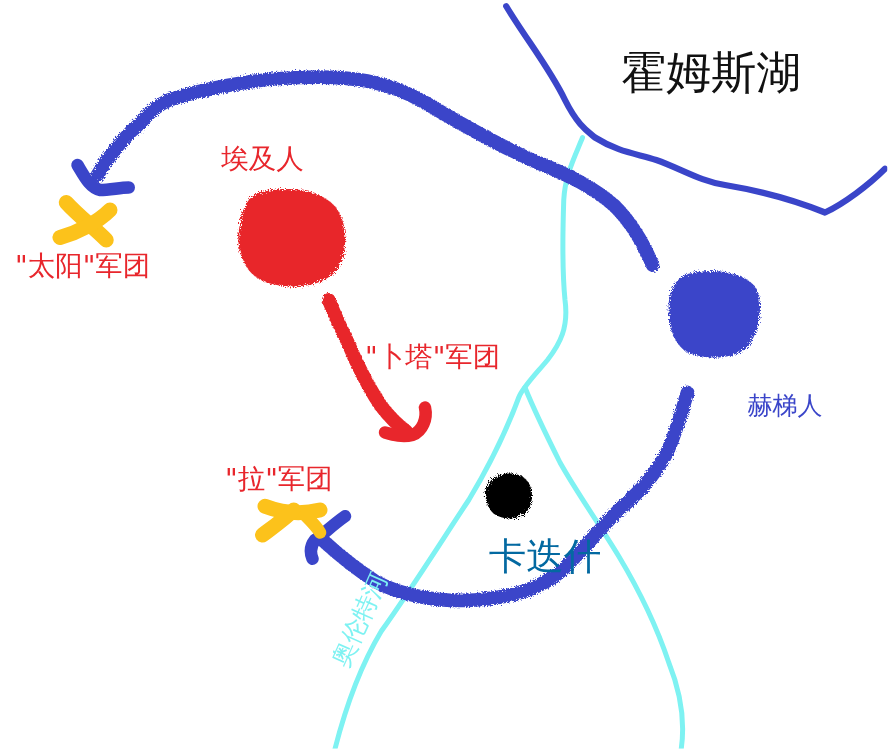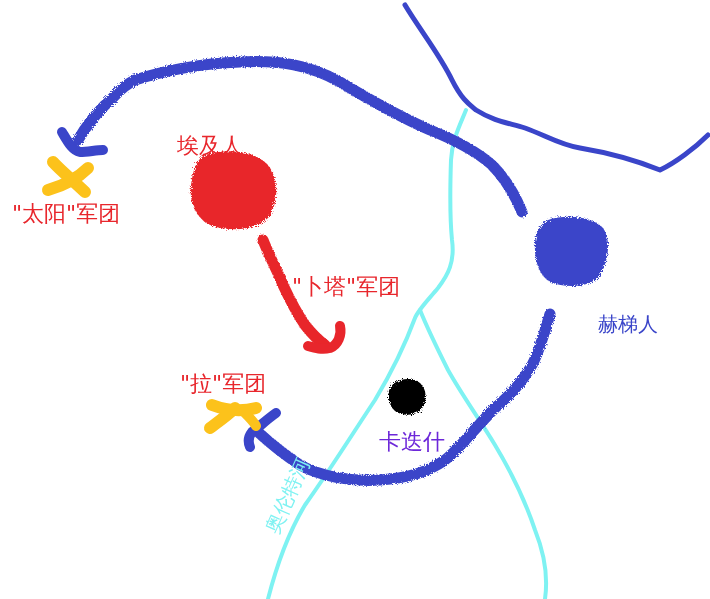--- a/index.html
+++ b/index.html
@@ -11,26 +11,26 @@
     overflow: hidden;
     font-family: "DejaVu Sans", sans-serif;
   }
   .map svg.layer { position: absolute; left: 0; top: 0; }
   .label {
     position: absolute;
     white-space: nowrap;
     line-height: 1;
   }
   .lbl-lake { left: 497px; top: 41px; font-size: 36px; color: #111111; }
-  .lbl-egypt { left: 177px; top: 135px; font-size: 22px; color: #e8262c; }
+  .lbl-egypt { left: 177px; top: 117px; font-size: 22px; color: #e8262c; }
   .lbl-sun { left: 12px; top: 203px; font-size: 22px; color: #e8262c; }
   .lbl-ptah { left: 292px; top: 276px; font-size: 22px; color: #e8262c; }
   .lbl-hittite { left: 598px; top: 314px; font-size: 20px; color: #3a45c9; }
   .lbl-ra { left: 180px; top: 373px; font-size: 22px; color: #e8262c; }
-  .lbl-kadesh { left: 379px; top: 431px; font-size: 22px; color: #6d28d9; }
+  .lbl-kadesh { left: 391px; top: 431px; font-size: 30px; color: #0369a1; }
   .lbl-orontes {
     left: 262px; top: 528px; font-size: 20px; color: #7ef2f2;
     transform: rotate(-66deg); transform-origin: left top;
   }
 </style>
 </head>
 <body>
 
 <div class="map">
 
@@ -71,20 +71,21 @@
       <path d="M88,168 C78,178 62,186 48,190" fill="none" stroke="#fcc21b" stroke-width="12" stroke-linecap="round"></path>
     </g>
 
     <g>
       <path d="M212,405 C225,410 240,412 256,408" fill="none" stroke="#fcc21b" stroke-width="12" stroke-linecap="round"></path>
       <path d="M235,408 C228,415 218,422 210,428" fill="none" stroke="#fcc21b" stroke-width="12" stroke-linecap="round"></path>
       <path d="M244,412 C250,418 254,422 256,426" fill="none" stroke="#fcc21b" stroke-width="10" stroke-linecap="round"></path>
     </g>
   </svg>
 
+  <span class="label lbl-lake">霍姆斯湖</span>
   <span class="label lbl-egypt">埃及人</span>
   <span class="label lbl-sun">"太阳"军团</span>
   <span class="label lbl-ptah">"卜塔"军团</span>
   <span class="label lbl-hittite">赫梯人</span>
   <span class="label lbl-ra">"拉"军团</span>
   <span class="label lbl-kadesh">卡迭什</span>
   <span class="label lbl-orontes">奥伦特河</span>
 
 </div>
 

